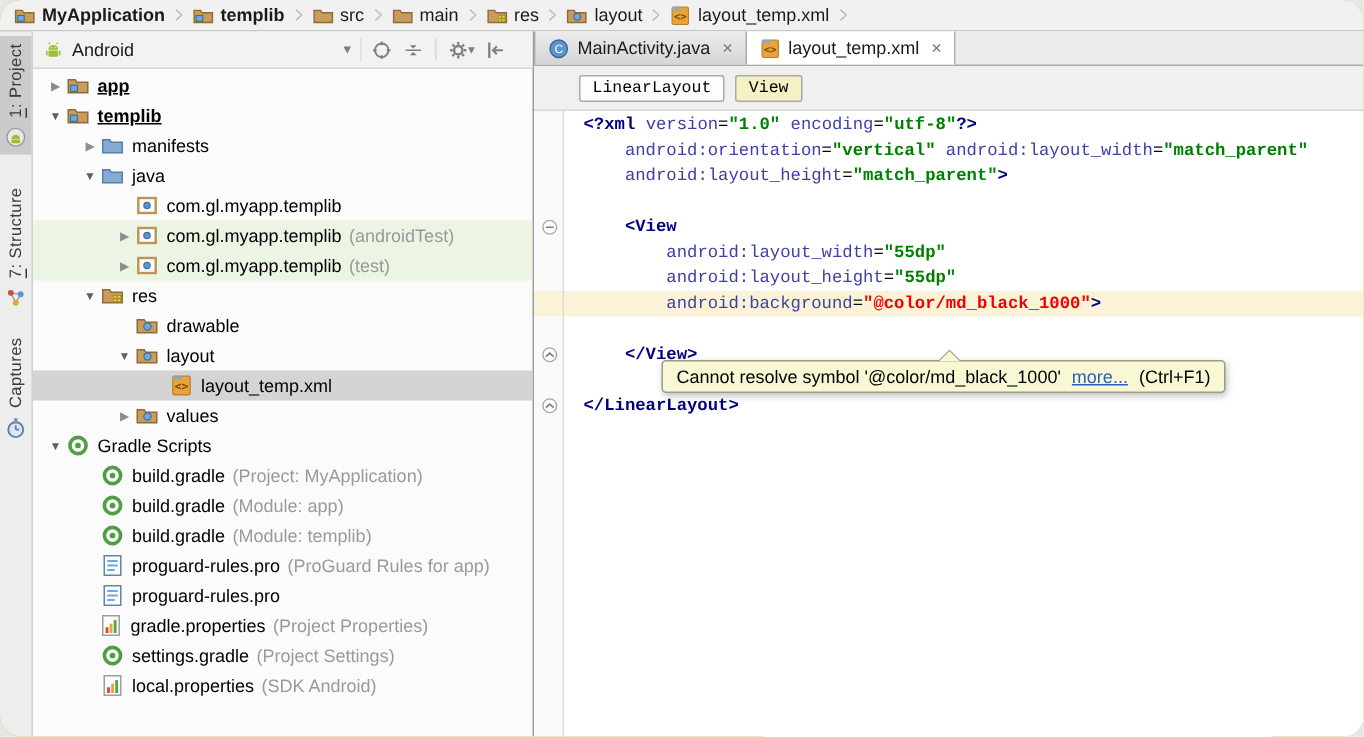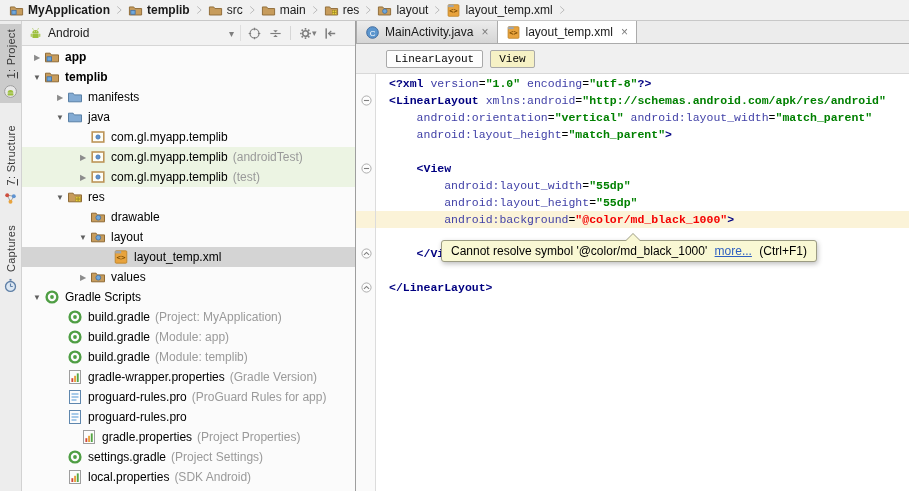--- a/index.html
+++ b/index.html
@@ -1,18 +1,18 @@
 <!DOCTYPE html>
 <html><head>
 <meta charset="utf-8">
 <style>
   html,body{margin:0;padding:0;background:#e6e6e6;}
   *{box-sizing:border-box;}
   .app{width:909px;height:491px;position:relative;overflow:hidden;background:#eab308;
-       font-family:"Liberation Sans",sans-serif;font-size:12px;color:#1a1a1a;}
+       font-family:"Liberation Sans",sans-serif;font-size:12px;color:#1a1a1a;border-radius:14px;}
 
   
   .topbar{height:21px;background:#f1f1f1;border-bottom:1px solid #c8c8c8;
           display:flex;align-items:center;padding-left:7px;white-space:nowrap;}
   .crumb{display:inline-flex;align-items:center;gap:4px;padding:1px 2px;cursor:default;}
   .crumb .lbl{font-size:12px;color:#1a1a1a;}
   .crumb.bold .lbl{font-weight:bold;}
   .csep{display:inline-flex;width:10px;height:12px;margin:0 2px;}
 
   
@@ -40,21 +40,21 @@
   .tsep{width:1px;height:14px;background:#d6d6d6;margin:0 3px;}
   .gcaret{font-size:9px;color:#7e7e7e;margin-left:-1px;}
 
   .tree{flex:1;overflow:hidden;padding-top:1px;}
   .trow{height:20px;display:flex;align-items:center;white-space:nowrap;cursor:pointer;font-size:12px;}
   .trow.green{background:#ecf4e3;}
   .trow.selected{background:#d4d4d4;}
   .trow .arrow{width:14px;flex:0 0 14px;font-size:8px;color:#8c8c8c;text-align:center;}
   .trow .arrow.exp{color:#5f5f5f;}
   .trow .lbl{margin-left:5px;color:#000;}
-  .trow .lbl.bold{font-weight:bold;}
+  .trow .lbl.bold{font-weight:bold;text-decoration:underline;}
   .trow .sfx{margin-left:5px;color:#9a9a9a;}
 
   
   .editor{flex:1;display:flex;flex-direction:column;background:#fff;min-width:0;}
   .tabs{height:23px;flex:0 0 23px;background:#ececec;border-bottom:1px solid #ababab;
         display:flex;align-items:stretch;}
   .etab{display:flex;align-items:center;gap:5px;padding:0 8px;font-size:12px;cursor:pointer;
         background:linear-gradient(180deg,#ececec,#d5d5d5);border-right:1px solid #ababab;border-left:1px solid #ababab;}
   .etab + .etab{border-left:none;}
   .etab.sel{background:#fff;}
@@ -467,33 +467,20 @@
                 <circle cx="8" cy="8" r="1.9" fill="#4f9e44"></circle>
               </svg>
             </span>
             <span class="lbl">build.gradle</span>
             <span class="sfx">(Module: templib)</span>
           </div>
           <div class="trow" style="padding-left: 31px;">
             <span class="arrow"></span>
             <span class="ic">
               <svg viewBox="0 0 16 16">
-                <rect x="2.5" y="1.5" width="11" height="13" fill="#fcfcfc" stroke="#9e9e9e"></rect>
-                <rect x="4.4" y="9.2" width="1.9" height="3.8" fill="#d04a3a"></rect>
-                <rect x="7.1" y="6.8" width="1.9" height="6.2" fill="#e8a33d"></rect>
-                <rect x="9.8" y="4.4" width="1.9" height="8.6" fill="#56a545"></rect>
-              </svg>
-            </span>
-            <span class="lbl">gradle-wrapper.properties</span>
-            <span class="sfx">(Gradle Version)</span>
-          </div>
-          <div class="trow" style="padding-left: 31px;">
-            <span class="arrow"></span>
-            <span class="ic">
-              <svg viewBox="0 0 16 16">
                 <rect x="2.5" y="1.5" width="11" height="13" fill="#fcfcfc" stroke="#5e86ad"></rect>
                 <g stroke="#6fa8dc" stroke-width="1.2">
                   <line x1="4.5" y1="5" x2="11.5" y2="5"></line>
                   <line x1="4.5" y1="8" x2="11.5" y2="8"></line>
                   <line x1="4.5" y1="11" x2="9.5" y2="11"></line>
                 </g>
               </svg>
             </span>
             <span class="lbl">proguard-rules.pro</span>
             <span class="sfx">(ProGuard Rules for app)</span>
@@ -505,21 +492,21 @@
                 <rect x="2.5" y="1.5" width="11" height="13" fill="#fcfcfc" stroke="#5e86ad"></rect>
                 <g stroke="#6fa8dc" stroke-width="1.2">
                   <line x1="4.5" y1="5" x2="11.5" y2="5"></line>
                   <line x1="4.5" y1="8" x2="11.5" y2="8"></line>
                   <line x1="4.5" y1="11" x2="9.5" y2="11"></line>
                 </g>
               </svg>
             </span>
             <span class="lbl">proguard-rules.pro</span>
           </div>
-          <div class="trow" style="padding-left: 45px;">
+          <div class="trow" style="padding-left: 30px;">
             <span class="arrow"></span>
             <span class="ic">
               <svg viewBox="0 0 16 16">
                 <rect x="2.5" y="1.5" width="11" height="13" fill="#fcfcfc" stroke="#9e9e9e"></rect>
                 <rect x="4.4" y="9.2" width="1.9" height="3.8" fill="#d04a3a"></rect>
                 <rect x="7.1" y="6.8" width="1.9" height="6.2" fill="#e8a33d"></rect>
                 <rect x="9.8" y="4.4" width="1.9" height="8.6" fill="#56a545"></rect>
               </svg>
             </span>
             <span class="lbl">gradle.properties</span>
@@ -578,24 +565,20 @@
         </div>
       <div class="crumbs" id="crumbs">
           <span class="cbtn">LinearLayout</span>
           <span class="cbtn active">View</span>
         </div>
       <div class="code-wrap">
         <div class="gutterbg"></div>
         <div class="gline"></div>
         <div id="code">
             <div class="cl"><span class="fold"></span><span class="lt"><span class="t">&lt;?xml</span><span class="p"> </span><span class="a">version</span><span class="p">=</span><span class="v">"1.0"</span><span class="p"> </span><span class="a">encoding</span><span class="p">=</span><span class="v">"utf-8"</span><span class="t">?&gt;</span></span></div>
-            <div class="cl"><span class="fold"><span class="ic s11"><svg viewBox="0 0 12 12">
-                    <circle cx="6" cy="6" r="5" fill="#fdfdfd" stroke="#a6a6a6"></circle>
-                    <line x1="3.2" y1="6" x2="8.8" y2="6" stroke="#7e7e7e" stroke-width="1.2"></line>
-                  </svg></span></span><span class="lt"><span class="t">&lt;LinearLayout</span><span class="p"> </span><span class="a">xmlns:android</span><span class="p">=</span><span class="v">"http://schemas.android.com/apk/res/android"</span></span></div>
             <div class="cl"><span class="fold"></span><span class="lt"><span class="p">    </span><span class="a">android:orientation</span><span class="p">=</span><span class="v">"vertical"</span><span class="p"> </span><span class="a">android:layout_width</span><span class="p">=</span><span class="v">"match_parent"</span></span></div>
             <div class="cl"><span class="fold"></span><span class="lt"><span class="p">    </span><span class="a">android:layout_height</span><span class="p">=</span><span class="v">"match_parent"</span><span class="t">&gt;</span></span></div>
             <div class="cl"><span class="fold"></span><span class="lt"></span></div>
             <div class="cl"><span class="fold"><span class="ic s11"><svg viewBox="0 0 12 12">
                     <circle cx="6" cy="6" r="5" fill="#fdfdfd" stroke="#a6a6a6"></circle>
                     <line x1="3.2" y1="6" x2="8.8" y2="6" stroke="#7e7e7e" stroke-width="1.2"></line>
                   </svg></span></span><span class="lt"><span class="p">    </span><span class="t">&lt;View</span></span></div>
             <div class="cl"><span class="fold"></span><span class="lt"><span class="p">        </span><span class="a">android:layout_width</span><span class="p">=</span><span class="v">"55dp"</span></span></div>
             <div class="cl"><span class="fold"></span><span class="lt"><span class="p">        </span><span class="a">android:layout_height</span><span class="p">=</span><span class="v">"55dp"</span></span></div>
             <div class="cl cur"><span class="fold"></span><span class="lt"><span class="p">        </span><span class="a">android:background</span><span class="p">=</span><span class="e">"@color/md_black_1000"</span><span class="t">&gt;</span></span></div>

